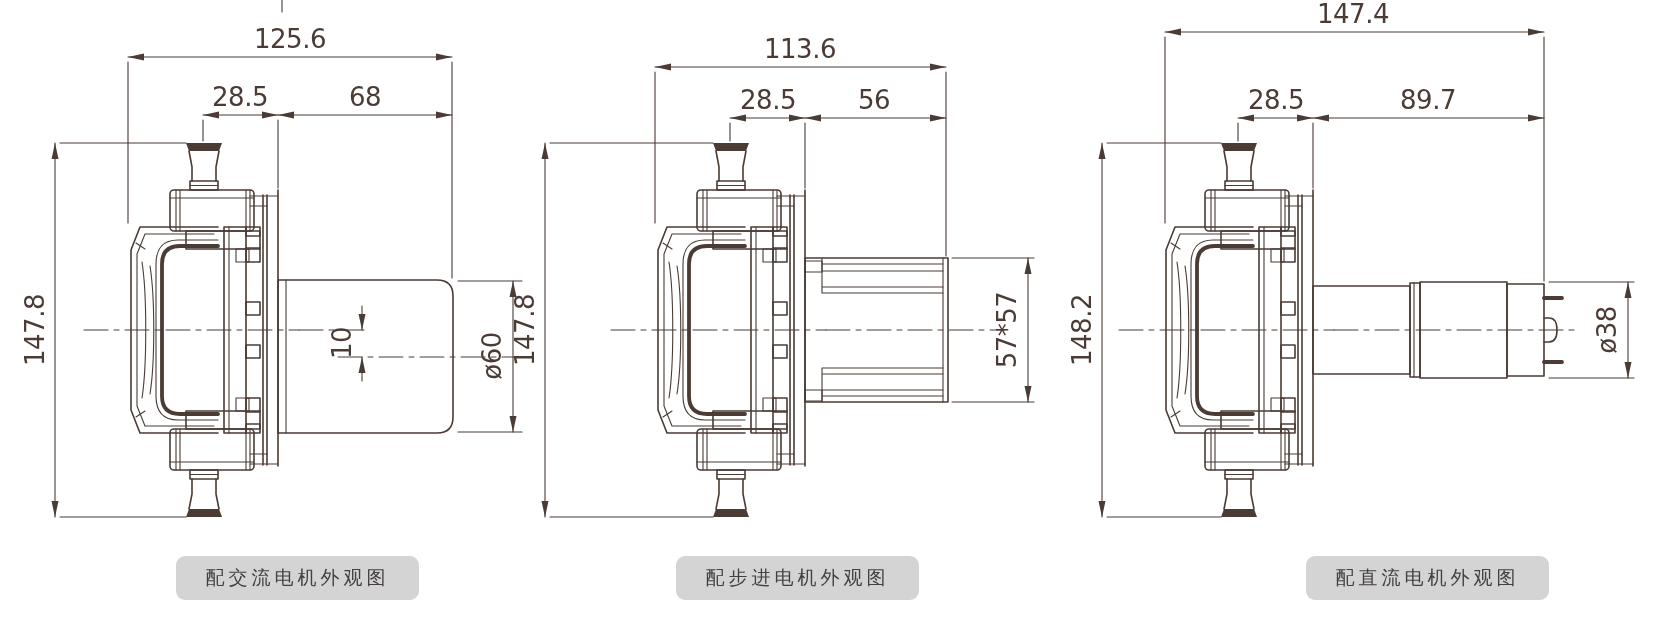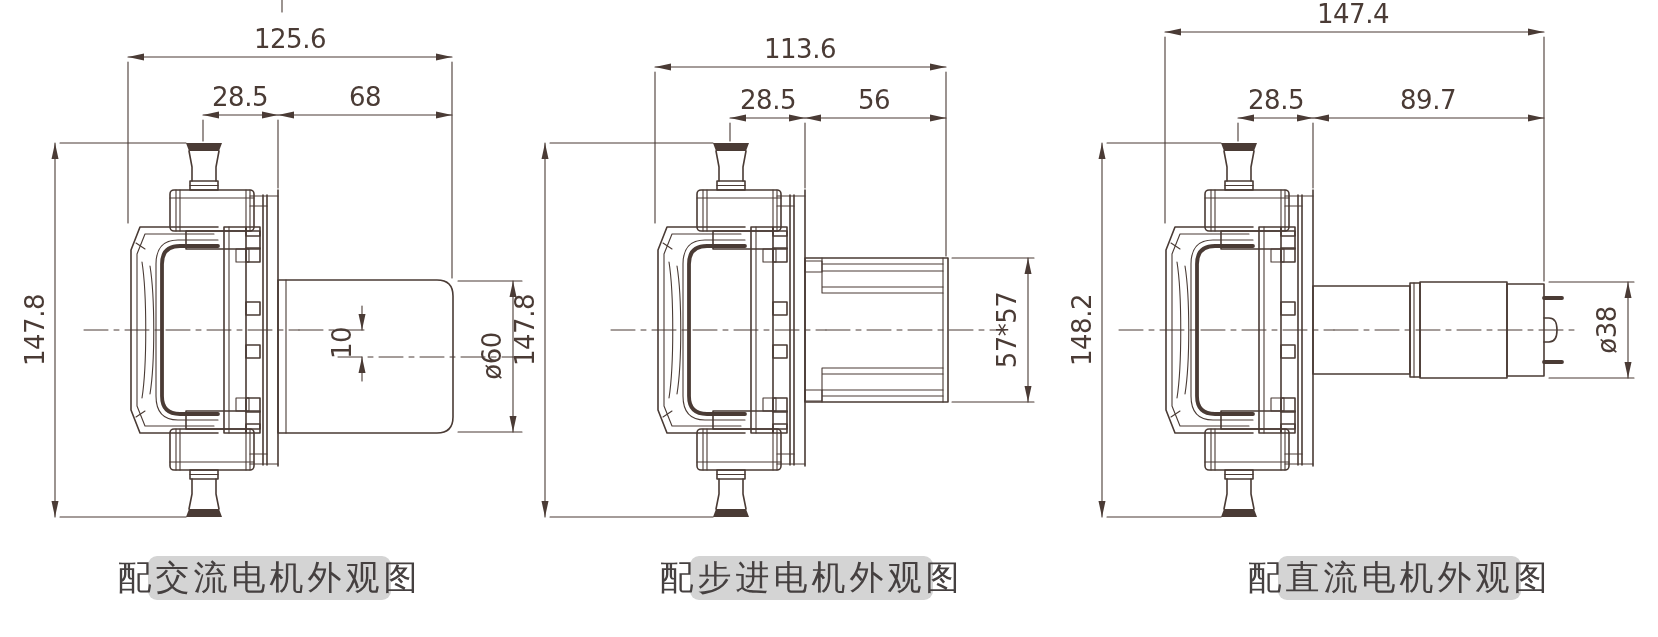--- a/index.html
+++ b/index.html
@@ -15,22 +15,22 @@
   svg path, svg rect{stroke:var(--line);fill:none;stroke-width:1.6;stroke-linejoin:round;stroke-linecap:round;}
   svg .thin{stroke-width:1.1;}
   svg .thick{stroke-width:3.8;}
   svg .dim, svg .ext{stroke-width:1.1;}
   svg .cl{stroke-width:1;stroke-dasharray:24 6 5 6;}
   svg .fillc{fill:var(--line);stroke:none;}
   svg text{font-family:"DejaVu Sans","Liberation Sans",sans-serif;font-size:26px;fill:var(--line);
            stroke:none;letter-spacing:-0.5px;}
   .caption{position:absolute;top:556px;width:243px;height:44px;background:var(--cap-bg);
            border-radius:9px;display:flex;align-items:center;justify-content:center;
-           font-family:"DejaVu Serif","Liberation Serif",serif;font-size:34px;color:var(--cap-fg);
-           letter-spacing:4px;white-space:nowrap;}
+           font-family:"DejaVu Serif","Liberation Serif",serif;font-size:19px;color:var(--cap-fg);
+           letter-spacing:4px;white-space:nowrap;margin-left:28px;}
 </style>
 </head>
 <body>
 
 <div class="stage">
 
 <svg width="1658" height="637" viewBox="0 0 1658 637">
   <defs>
     <marker id="arr" markerUnits="userSpaceOnUse" markerWidth="18" markerHeight="10" viewBox="0 0 18 10" refX="17" refY="5" orient="auto-start-reverse">
       <path class="fillc" d="M1,1.5 L17,5 L1,8.5 Z" style="fill:var(--line);stroke:none"></path>
@@ -154,16 +154,16 @@
       <text x="1353" y="23" text-anchor="middle">147.4</text>
       <text x="1276" y="109" text-anchor="middle">28.5</text>
       <text x="1428" y="109" text-anchor="middle">89.7</text>
       <text x="1091" y="330" text-anchor="middle" transform="rotate(-90 1091 330)">148.2</text>
       <text x="1616" y="330" text-anchor="middle" transform="rotate(-90 1616 330)">ø38</text>
     </g>
   </g>
 </svg>
 
 <div class="caption" style="left:148px">配交流电机外观图</div>
-<div class="caption" style="left:690px">配步进电机外观图</div>
+<div class="caption" style="left:648px">配步进电机外观图</div>
 <div class="caption" style="left:1278px">配直流电机外观图</div>
 
 </div>
 
 </body></html>

